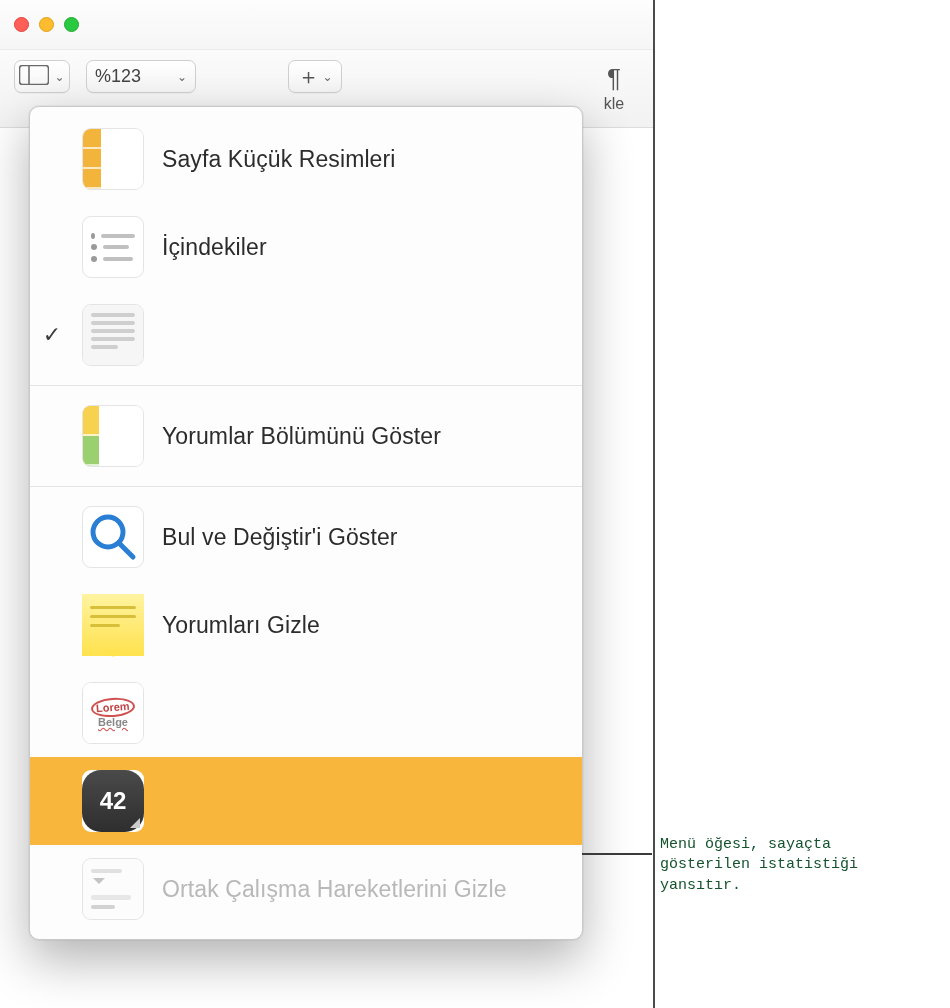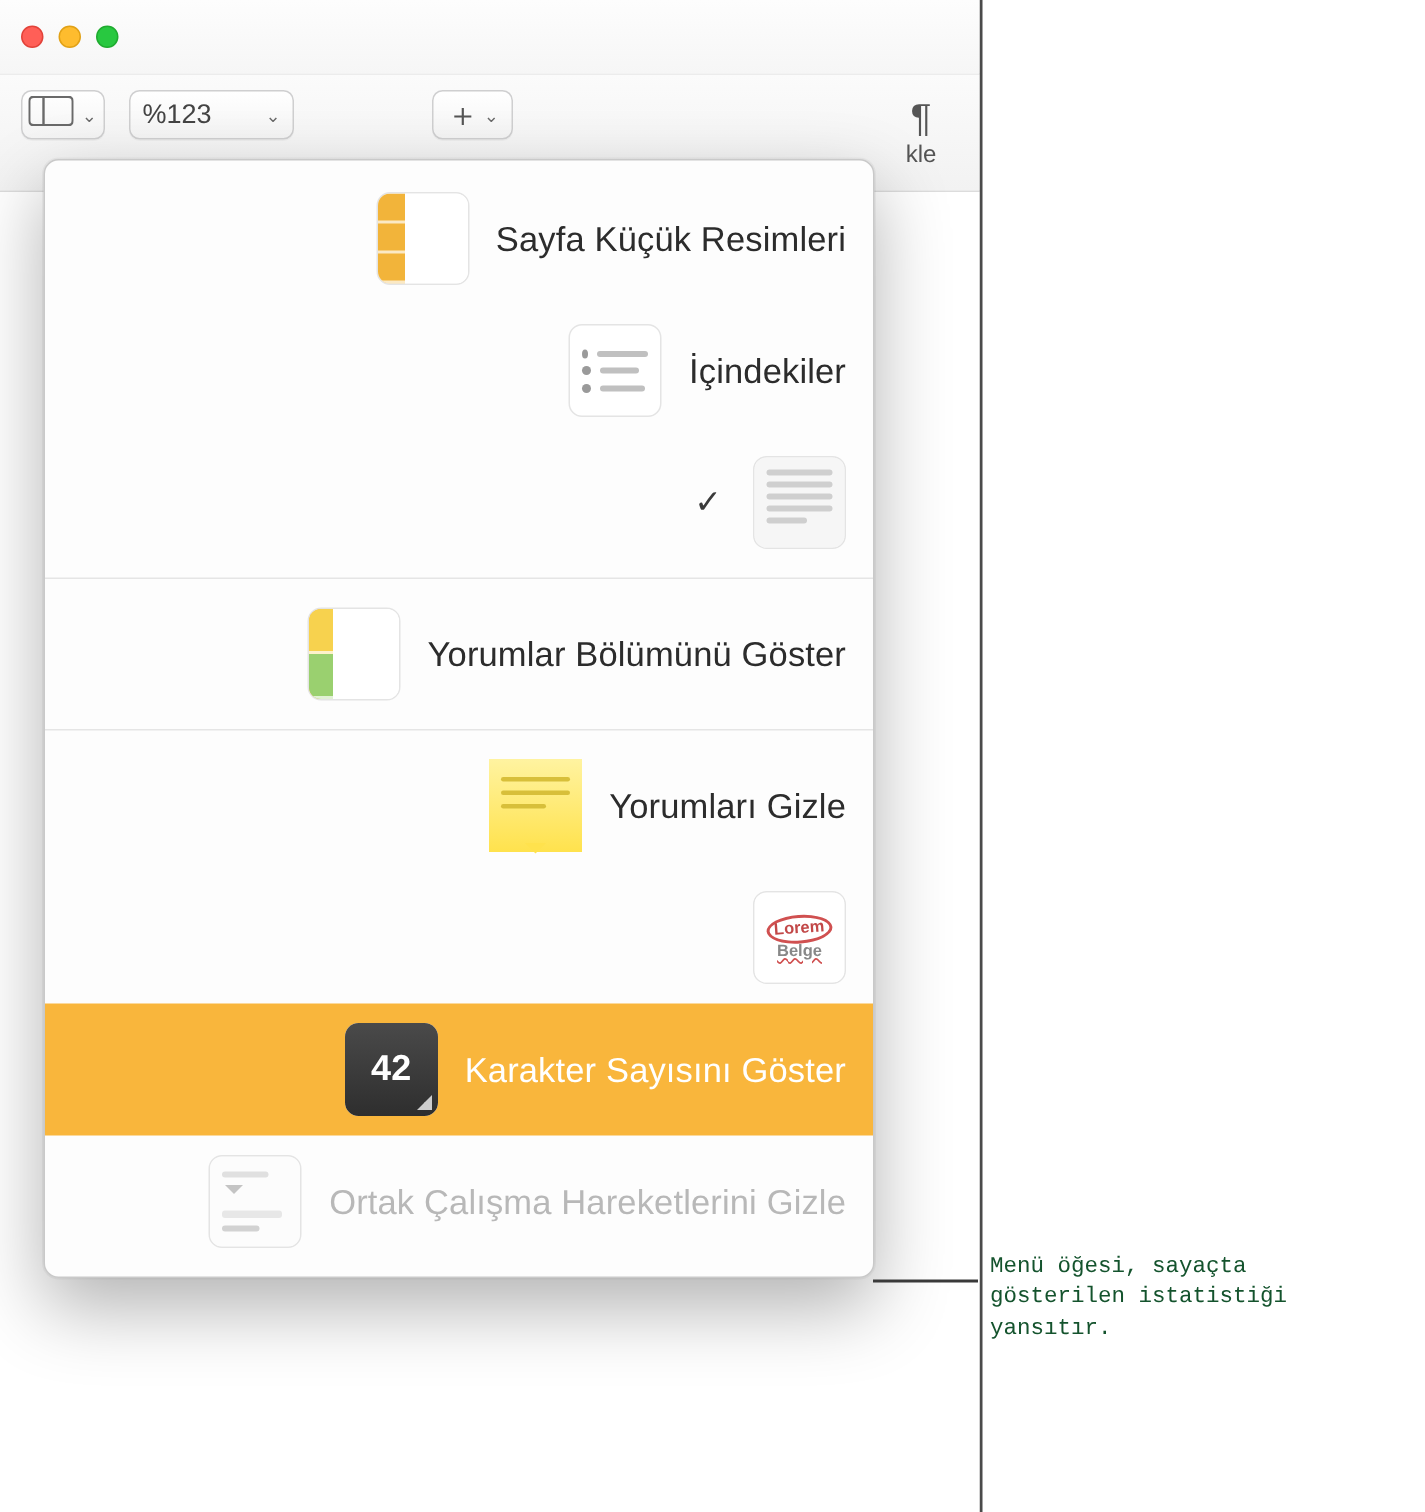--- a/index.html
+++ b/index.html
@@ -79,21 +79,20 @@
     padding: 8px 0 6px 0;
   }
   .menu-group { padding: 0; }
   .menu-sep { height: 1px; background: #e5e5e5; margin: 6px 0; }
   .menu-item {
     display: flex;
     align-items: center;
     height: 88px;
     padding: 0 18px 0 10px;
     gap: 18px;
-    justify-content: flex-end;
   }
   .menu-item.highlight {
     background: #F9B63C;
   }
   .menu-item.highlight .mi-label { color: #fff; }
   .menu-item.disabled .mi-label { color: #b8b8b8; }
   .mi-check {
     width: 24px;
     text-align: center;
     font-size: 22px;
@@ -170,21 +169,21 @@
 
   .note-icon { width:100%; height:100%; background:linear-gradient(#fff3a0,#ffe24d); position:relative;}
   .note-icon::after{content:"";position:absolute;bottom:-8px;left:50%;transform:translateX(-50%);border:7px solid transparent;border-top-color:#ffe24d;}
   .note-icon .lines{position:absolute;top:12px;left:8px;right:8px;}
   .note-icon .lines div{height:3px;background:#d8bf3a;margin-bottom:6px;border-radius:2px;}
 
   .lorem-icon { width:100%; height:100%; background:#fff; display:flex; flex-direction:column; justify-content:center; align-items:center; font-size:11px; line-height:1; color:#c24848; font-weight:600;}
   .lorem-icon .t1{border:2px solid #d05050;border-radius:50%;padding:2px 3px;transform:rotate(-4deg);}
   .lorem-icon .t2{color:#888;text-decoration:underline wavy #d05050;}
 
-  .count-icon { width:100%; height:100%; background:linear-gradient(#4a4a4a,#2e2e2e); border-radius:0; display:flex; align-items:center; justify-content:center; color:#fff; font-size:24px; font-weight:600; position:relative;}
+  .count-icon { width:100%; height:100%; background:linear-gradient(#4a4a4a,#2e2e2e); border-radius:19px; display:flex; align-items:center; justify-content:center; color:#fff; font-size:24px; font-weight:600; position:relative;}
   .count-icon .corner{position:absolute;right:4px;bottom:4px;width:0;height:0;border:5px solid transparent;border-bottom-color:#ccc;border-right-color:#ccc;}
 
   .collab-icon { width:100%; height:100%; background:#fafafa; display:flex; flex-direction:column; gap:5px; padding:10px 8px; filter:grayscale(1) opacity(0.55);}
   .collab-icon .r{height:5px;border-radius:2px;}
   .collab-icon .r1{background:#9ad0e8;width:70%;}
   .collab-icon .tri{width:0;height:0;border:6px solid transparent;border-top-color:#5aa0c8;margin-left:2px;}
   .collab-icon .r2{background:#d4d4d4;width:90%;}
   .collab-icon .r3{background:#c8a1d2;width:55%;}
 </style>
 </head>
@@ -294,20 +293,30 @@
       </div>
       <div class="mi-label">Yorumlar Bölümünü Göster</div>
     </div>
   </div>
 
   <div class="menu-sep"></div>
 
   <div class="menu-group">
     <div class="menu-item">
       <div class="mi-check"></div>
+      <div class="mi-icon">
+        <svg class="search-icon" viewBox="0 0 36 36">
+            <circle cx="15" cy="15" r="9" fill="none" stroke="#2a7fd4" stroke-width="3"></circle>
+            <line x1="22" y1="22" x2="30" y2="30" stroke="#2a7fd4" stroke-width="3" stroke-linecap="round"></line>
+          </svg>
+      </div>
+      <div class="mi-label">Bul ve Değiştir'i Göster</div>
+    </div>
+    <div class="menu-item">
+      <div class="mi-check"></div>
       <div class="mi-icon" style="overflow:visible;border:none;">
         <div class="note-icon">
             <div class="lines">
               <div></div>
               <div></div>
               <div style="width:65%;"></div>
             </div>
           </div>
       </div>
       <div class="mi-label">Yorumları Gizle</div>
@@ -322,21 +331,20 @@
       </div>
     </div>
     <div class="menu-item highlight">
       <div class="mi-check"></div>
       <div class="mi-icon" style="border:none;">
         <div class="count-icon">
             <span>42</span>
             <span class="corner"></span>
           </div>
       </div>
-      <div class="mi-label">Karakter Sayısını Göster</div>
     </div>
     <div class="menu-item disabled">
       <div class="mi-check"></div>
       <div class="mi-icon">
         <div class="collab-icon">
             <div class="r r1"></div>
             <div class="tri"></div>
             <div class="r r2"></div>
             <div class="r r3"></div>
           </div>

